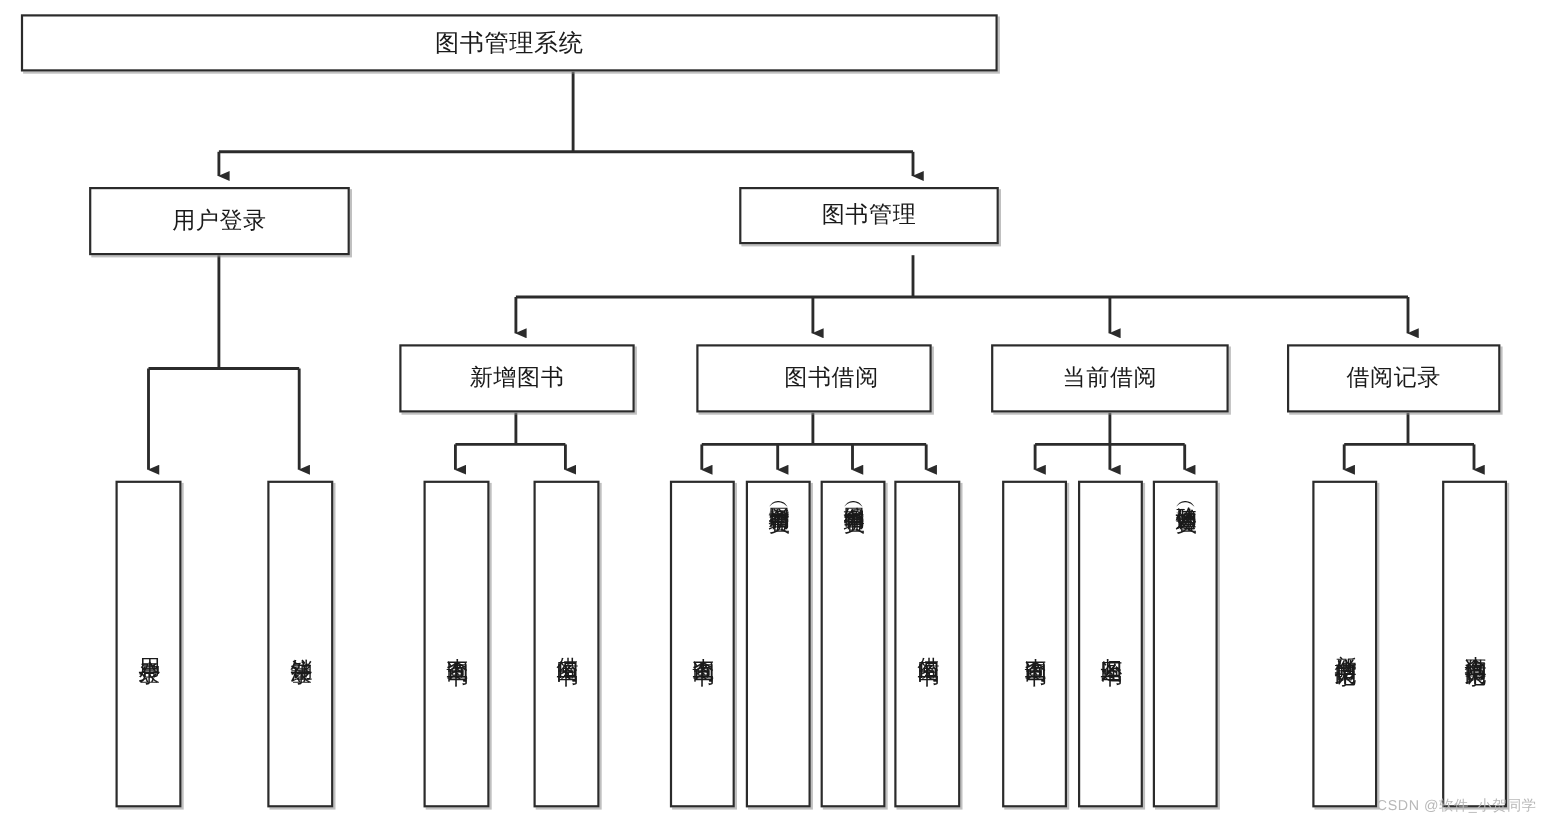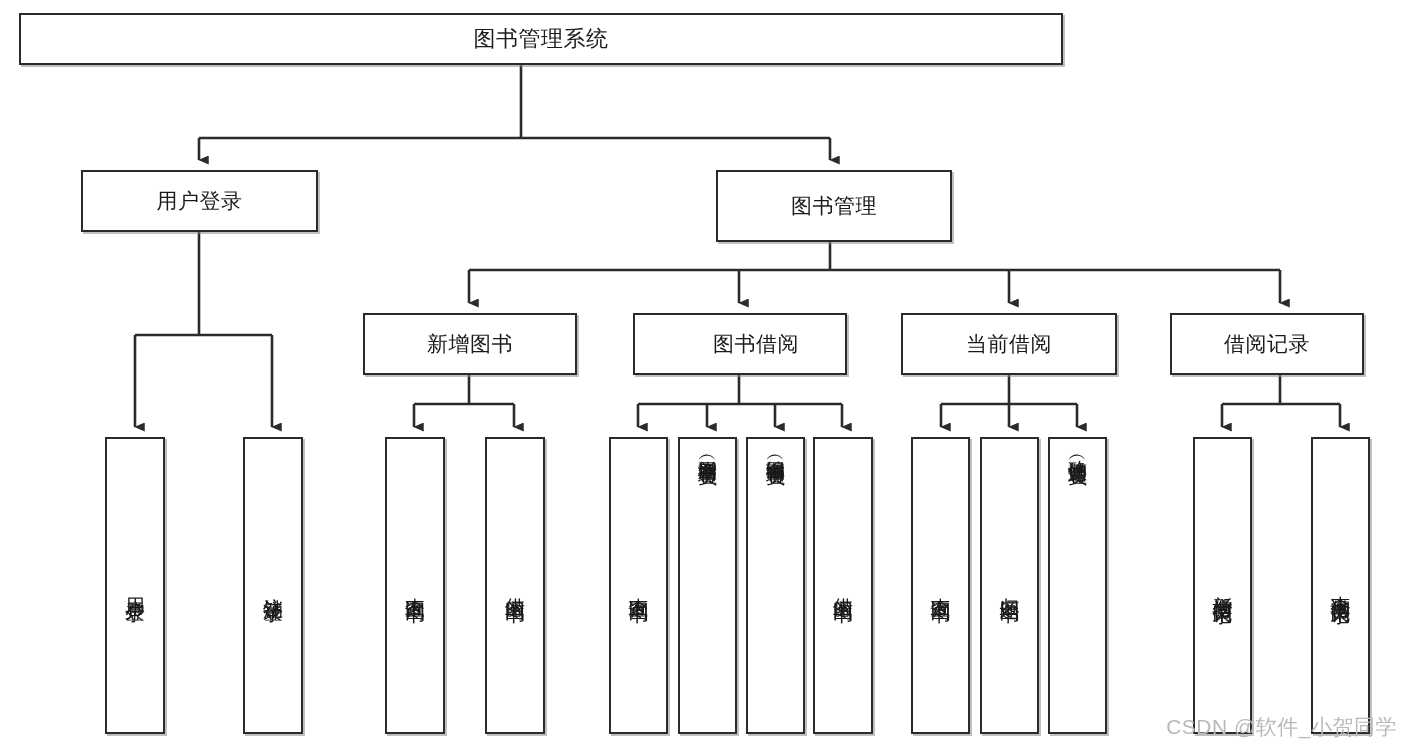--- a/index.html
+++ b/index.html
@@ -71,21 +71,21 @@
   }
   
   .node.vert.center {
     align-items: center;
     padding-top: 0;
   }
   #watermark {
     position: absolute;
     right: 8px;
     bottom: 6px;
-    font-size: 21px;
+    font-size: 13px;
     color: #b9b9b9;
     letter-spacing: 0.5px;
     z-index: 3;
     white-space: nowrap;
   }
 </style>
 </head>
 <body>
 
 <div id="canvas">
@@ -133,28 +133,28 @@
       <path d="M 1009 404 L 1009 427" marker-end="url(#arrow)"></path>
       <path d="M 1077 404 L 1077 427" marker-end="url(#arrow)"></path>
 
       <path d="M 1280 375 L 1280 404"></path>
       <path d="M 1222 404 L 1340 404"></path>
       <path d="M 1222 404 L 1222 427" marker-end="url(#arrow)"></path>
       <path d="M 1340 404 L 1340 427" marker-end="url(#arrow)"></path>
     </g>
   </svg>
 
-  <div class="node horiz root" style="left:19px; top:13px; width:1044px; height:52px;align-items:center;">
+  <div class="node horiz root" style="left:19px; top:13px; width:888px; height:52px;align-items:center;">
     <span class="label">图书管理系统</span>
   </div>
 
   <div class="node horiz" style="left:81px; top:170px; width:237px; height:62px;">
     <span class="label">用户登录</span>
   </div>
-  <div class="node horiz" style="left:716px; top:170px; width:236px; height:72px;">
+  <div class="node horiz" style="left:672px; top:170px; width:236px; height:52px;">
     <span class="label">图书管理</span>
   </div>
 
   <div class="node horiz" style="left:363px; top:313px; width:214px; height:62px;">
     <span class="label">新增图书</span>
   </div>
   <div class="node horiz" style="left:633px; top:313px; width:214px; height:62px;padding-left:32px;">
     <span class="label">图书借阅</span>
   </div>
   <div class="node horiz" style="left:901px; top:313px; width:216px; height:62px;">

